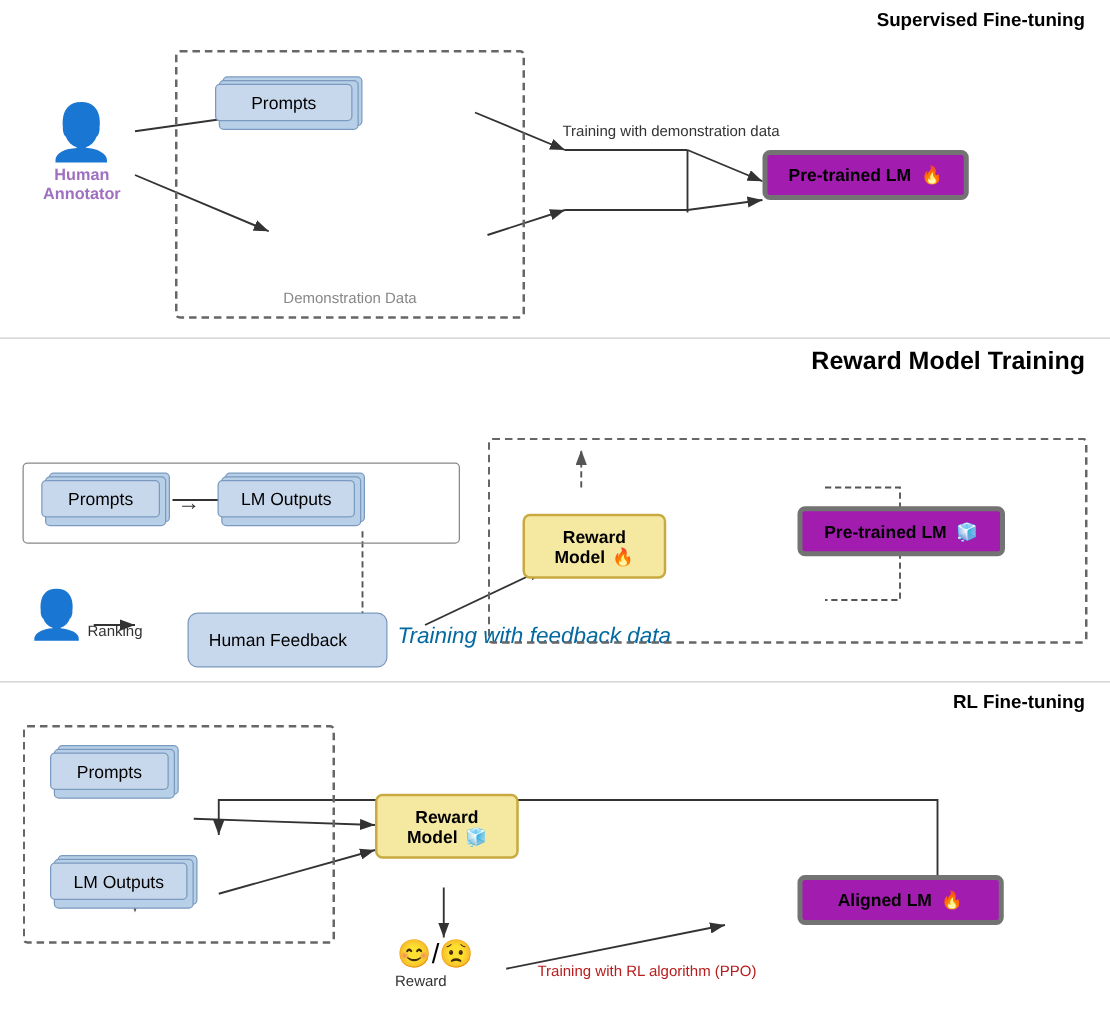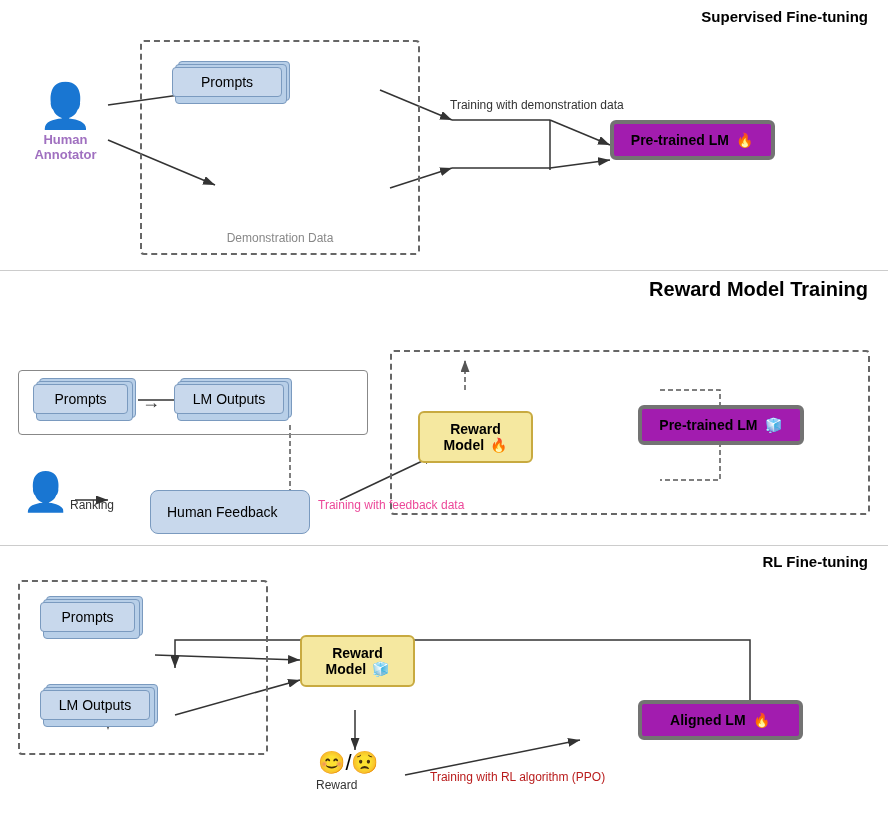--- a/index.html
+++ b/index.html
@@ -213,21 +213,21 @@
   <div style="position:absolute;left:22px;top:470px;">
     <div style="font-size:38px;color:#b090d0;">👤</div>
   </div>
 
   <div style="position:absolute;left:70px;top:498px;font-size:12px;color:#333;">Ranking</div>
 
   <div class="cylinder" style="position:absolute;left:150px;top:478px;width:160px;height:44px;display:flex;align-items:center;justify-content:flex-start;font-size:14px;margin-top:12px;">
     <span>Human Feedback</span>
   </div>
 
-  <div style="position:absolute;left:318px;top:498px;font-size:12px;color:#ec4899;white-space:nowrap;">Training with feedback data</div>
+  <div style="position:absolute;left:318px;top:498px;font-size:18px;color:#0369a1;white-space:nowrap;font-style:italic;">Training with feedback data</div>
 
   <div class="yellow-box" style="position:absolute;left:418px;top:390px;width:115px;margin-top:21px;">
     <span>Reward
 Model</span>
     <span style="margin-left:2px;">🔥</span>
   </div>
 
   <div class="dashed-box" style="position:absolute;left:390px;top:350px;width:480px;height:165px;"></div>
 
   <div class="green-box" style="position:absolute;left:638px;top:405px;width:166px;">

